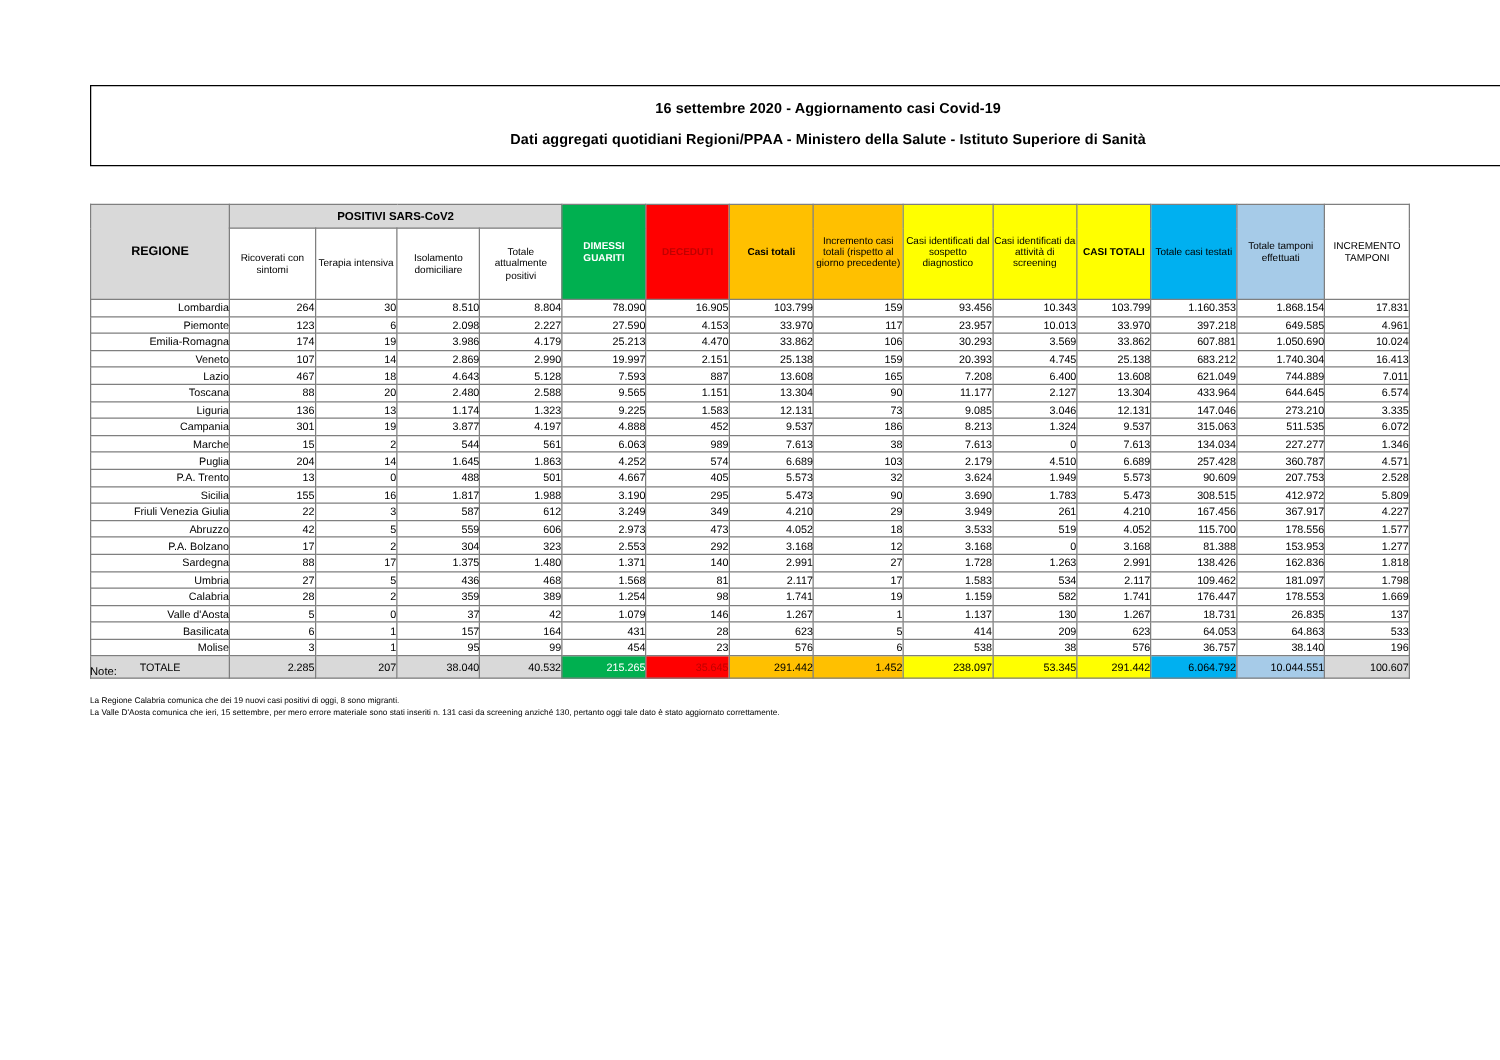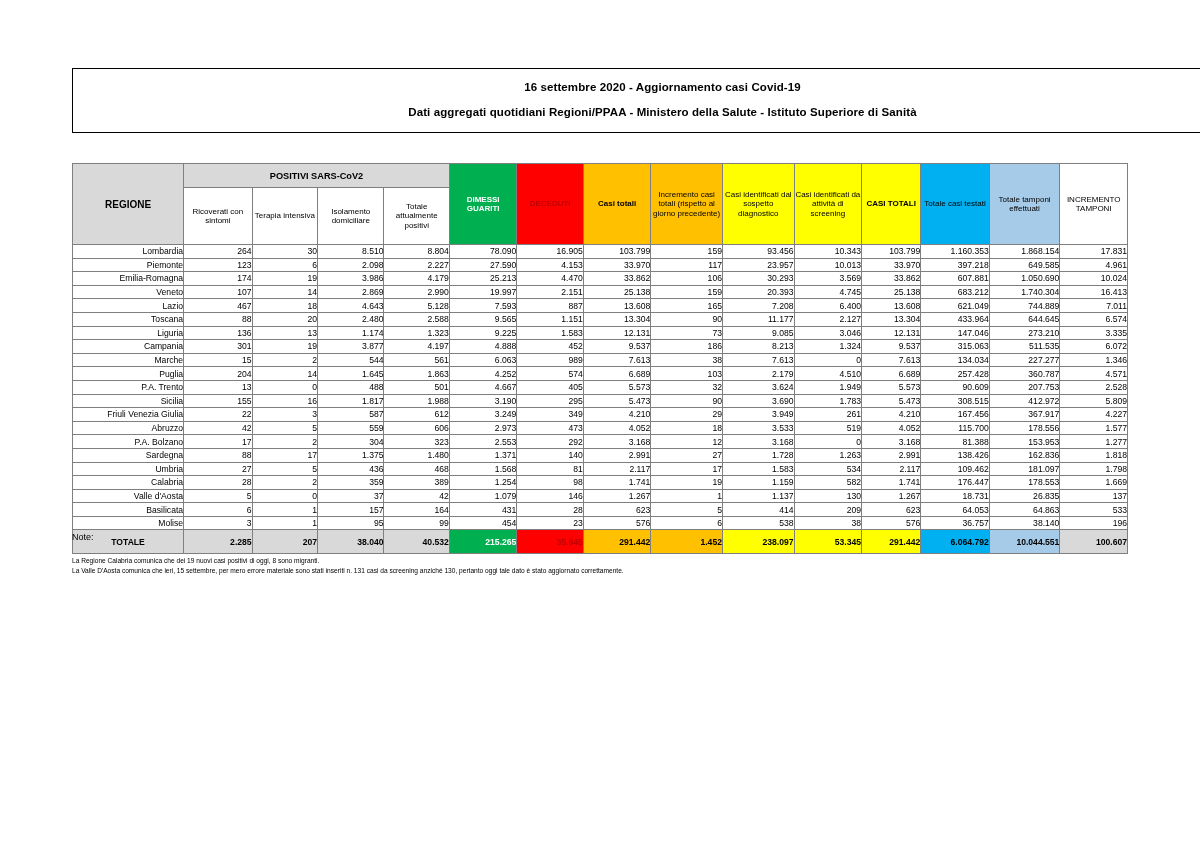--- a/index.html
+++ b/index.html
@@ -59,21 +59,21 @@
   table.covid td, table.covid th {
     border: 1px solid #7f7f7f;
     padding: 0;
     box-sizing: border-box;
   }
   .hdr-group {
     background: #d9d9d9;
     text-align: center;
     font-weight: bold;
     font-size: 9.2px;
-    height: 24px;
+    height: 19px;
     color: #000;
   }
   .hdr-region {
     background: #d9d9d9;
     text-align: center;
     font-weight: bold;
     font-size: 10px;
     color: #000;
     vertical-align: middle;
   }
@@ -106,23 +106,23 @@
     white-space: nowrap;
   }
   td.num {
     text-align: right;
     padding: 0 4px 0 0;
     height: 13.6px;
     font-size: 8.6px;
     white-space: nowrap;
   }
   tr.total td {
-    font-weight: bold;
+    font-weight: normal;
     background: #d9d9d9;
-    height: 24px;
+    height: 18px;
   }
   tr.total td.region {
     text-align: center;
   }
   tr.total td.tc-green  { background: #00b050; color:#fff;padding-left:32px; }
   tr.total td.tc-red    { background: #ff0000; color:#c00000; }
   tr.total td.tc-orange { background: #ffc000; color:#000; }
   tr.total td.tc-yellow { background: #ffff00; color:#000; }
   tr.total td.tc-cyan   { background: #00b0f0; color:#000; }
   tr.total td.tc-lblue  { background: #a6cbe8; color:#000;padding-left:20px; }

